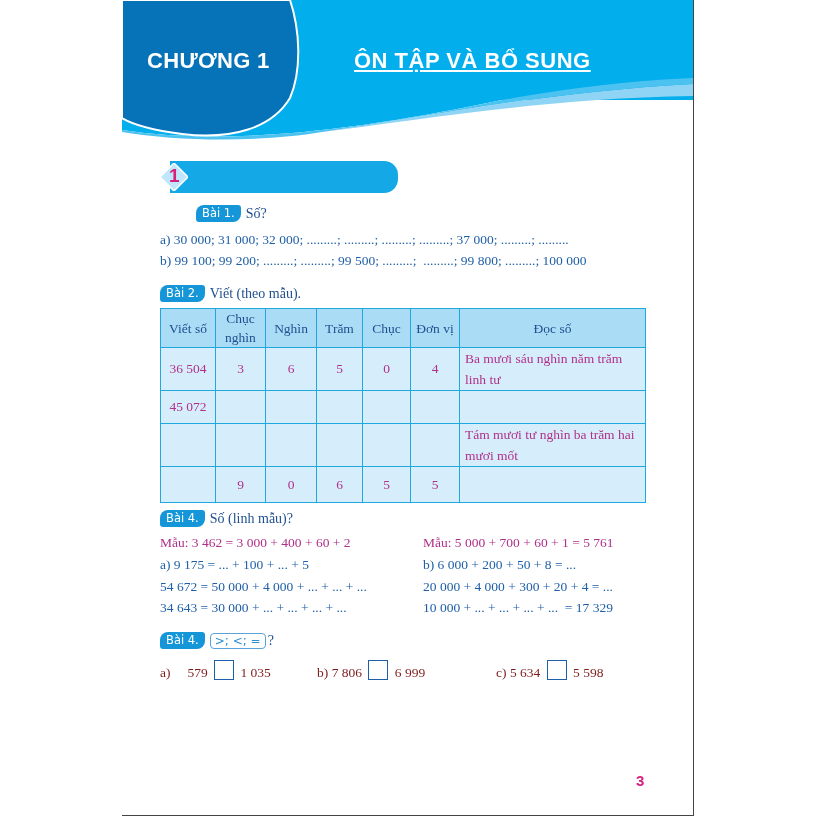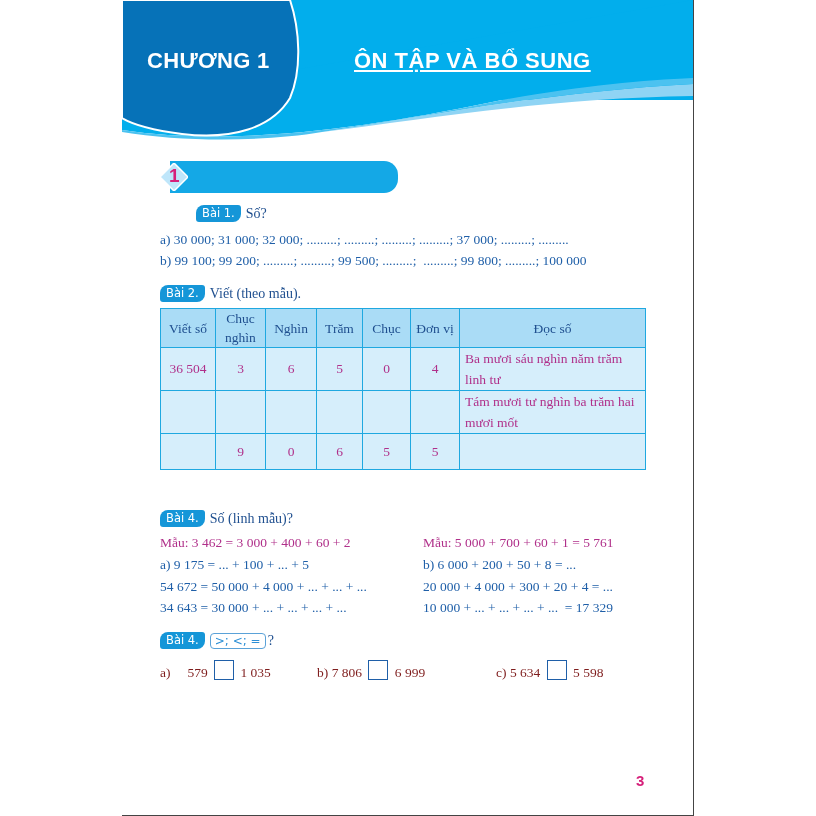--- a/index.html
+++ b/index.html
@@ -83,20 +83,29 @@
     </tr>
     <tr style="height:40px;">
       <td>36 504</td>
       <td>3</td>
       <td>6</td>
       <td>5</td>
       <td>0</td>
       <td>4</td>
       <td class="read">Ba mươi sáu nghìn năm trăm linh tư</td>
     </tr>
+    <tr style="height:33px;">
+      <td>45 072</td>
+      <td></td>
+      <td></td>
+      <td></td>
+      <td></td>
+      <td></td>
+      <td class="read"></td>
+    </tr>
     <tr style="height:42px;">
       <td></td>
       <td></td>
       <td></td>
       <td></td>
       <td></td>
       <td></td>
       <td class="read">Tám mươi tư nghìn ba trăm hai mươi mốt</td>
     </tr>
     <tr style="height:36px;">

